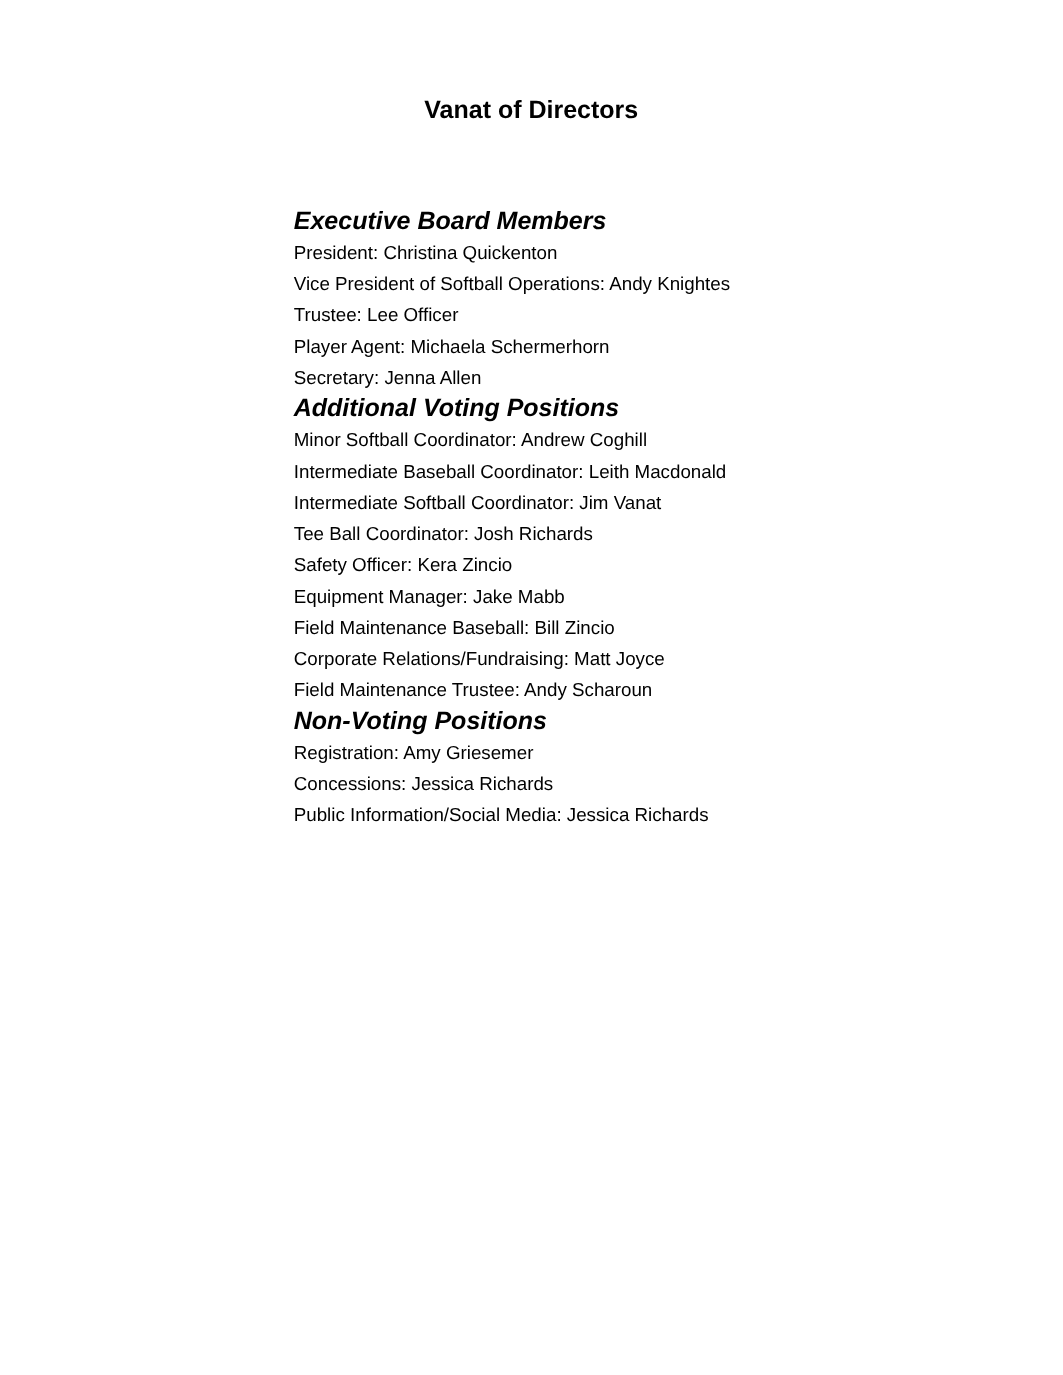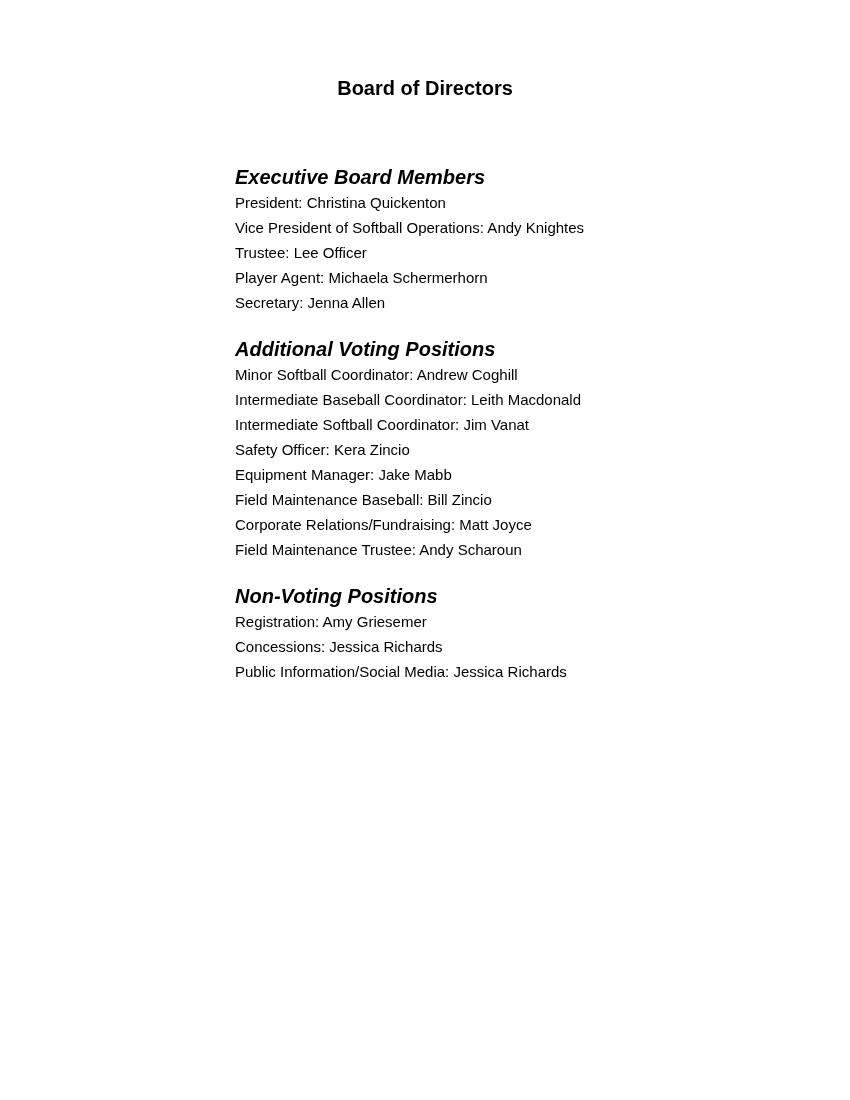--- a/index.html
+++ b/index.html
@@ -28,58 +28,58 @@
   }
   .content {
     margin: 64px 0 0 235px;
     font-size: 15px;
     line-height: 25px;
   }
   .doc-section {
     margin: 0;
   }
   .doc-section + .doc-section {
-    margin-top: 22px;
   }
   .section-heading {
     margin: 0;
     font-size: 20px;
     line-height: 25px;
     font-weight: 700;
     font-style: italic;
     white-space: pre-wrap;
   }
   .line {
     margin: 0;
     white-space: pre-wrap;
   }
 </style>
 </head>
 <body>
 
 <div class="page">
 
-  <h1 class="doc-title">Board of Directors</h1>
+  <h1 class="doc-title">Vanat of Directors</h1>
 
   <div class="content">
 
     <section class="doc-section">
       <h2 class="section-heading">Executive Board Members</h2>
       <p class="line">President: Christina Quickenton</p>
       <p class="line">Vice President of Softball Operations: Andy Knightes</p>
       <p class="line">Trustee: Lee Officer</p>
       <p class="line">Player Agent: Michaela Schermerhorn</p>
       <p class="line">Secretary: Jenna Allen</p>
     </section>
 
     <section class="doc-section">
       <h2 class="section-heading">Additional Voting Positions</h2>
       <p class="line">Minor Softball Coordinator: Andrew Coghill</p>
       <p class="line">Intermediate Baseball Coordinator: Leith Macdonald</p>
       <p class="line">Intermediate Softball Coordinator: Jim Vanat</p>
+      <p class="line">Tee Ball Coordinator: Josh Richards</p>
       <p class="line">Safety Officer: Kera Zincio</p>
       <p class="line">Equipment Manager: Jake Mabb</p>
       <p class="line">Field Maintenance Baseball: Bill Zincio</p>
       <p class="line">Corporate Relations/Fundraising: Matt Joyce</p>
       <p class="line">Field Maintenance Trustee: Andy Scharoun</p>
     </section>
 
     <section class="doc-section">
       <h2 class="section-heading">Non-Voting Positions</h2>
       <p class="line">Registration: Amy Griesemer</p>

